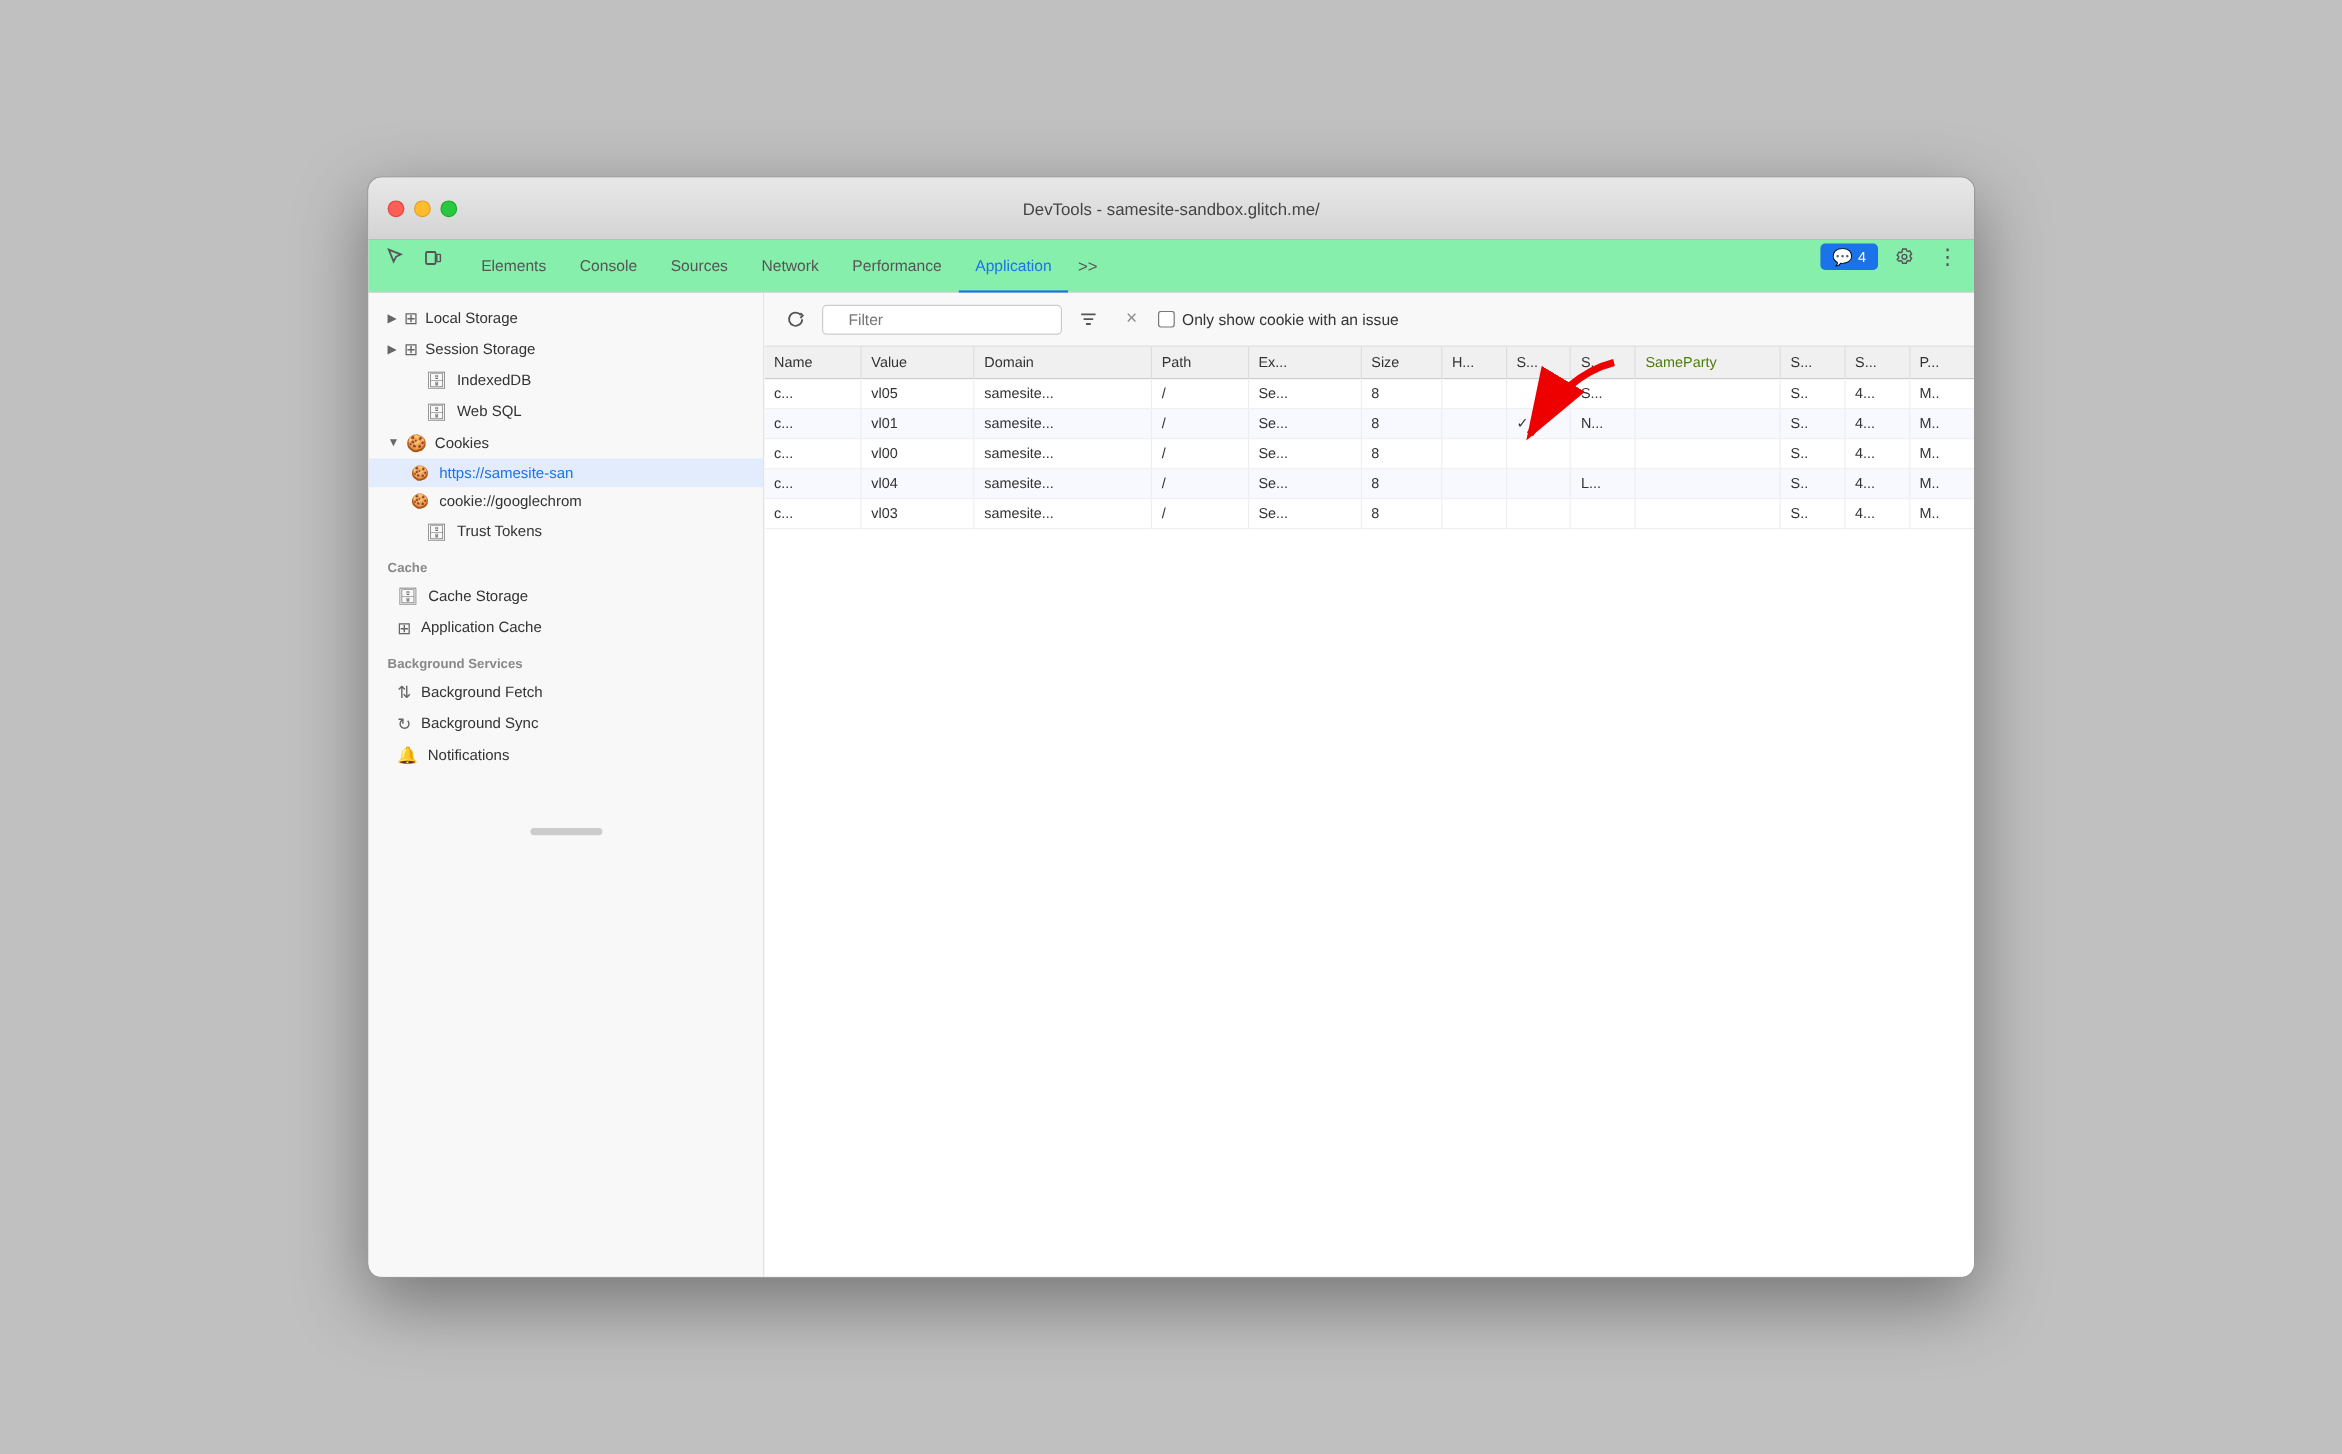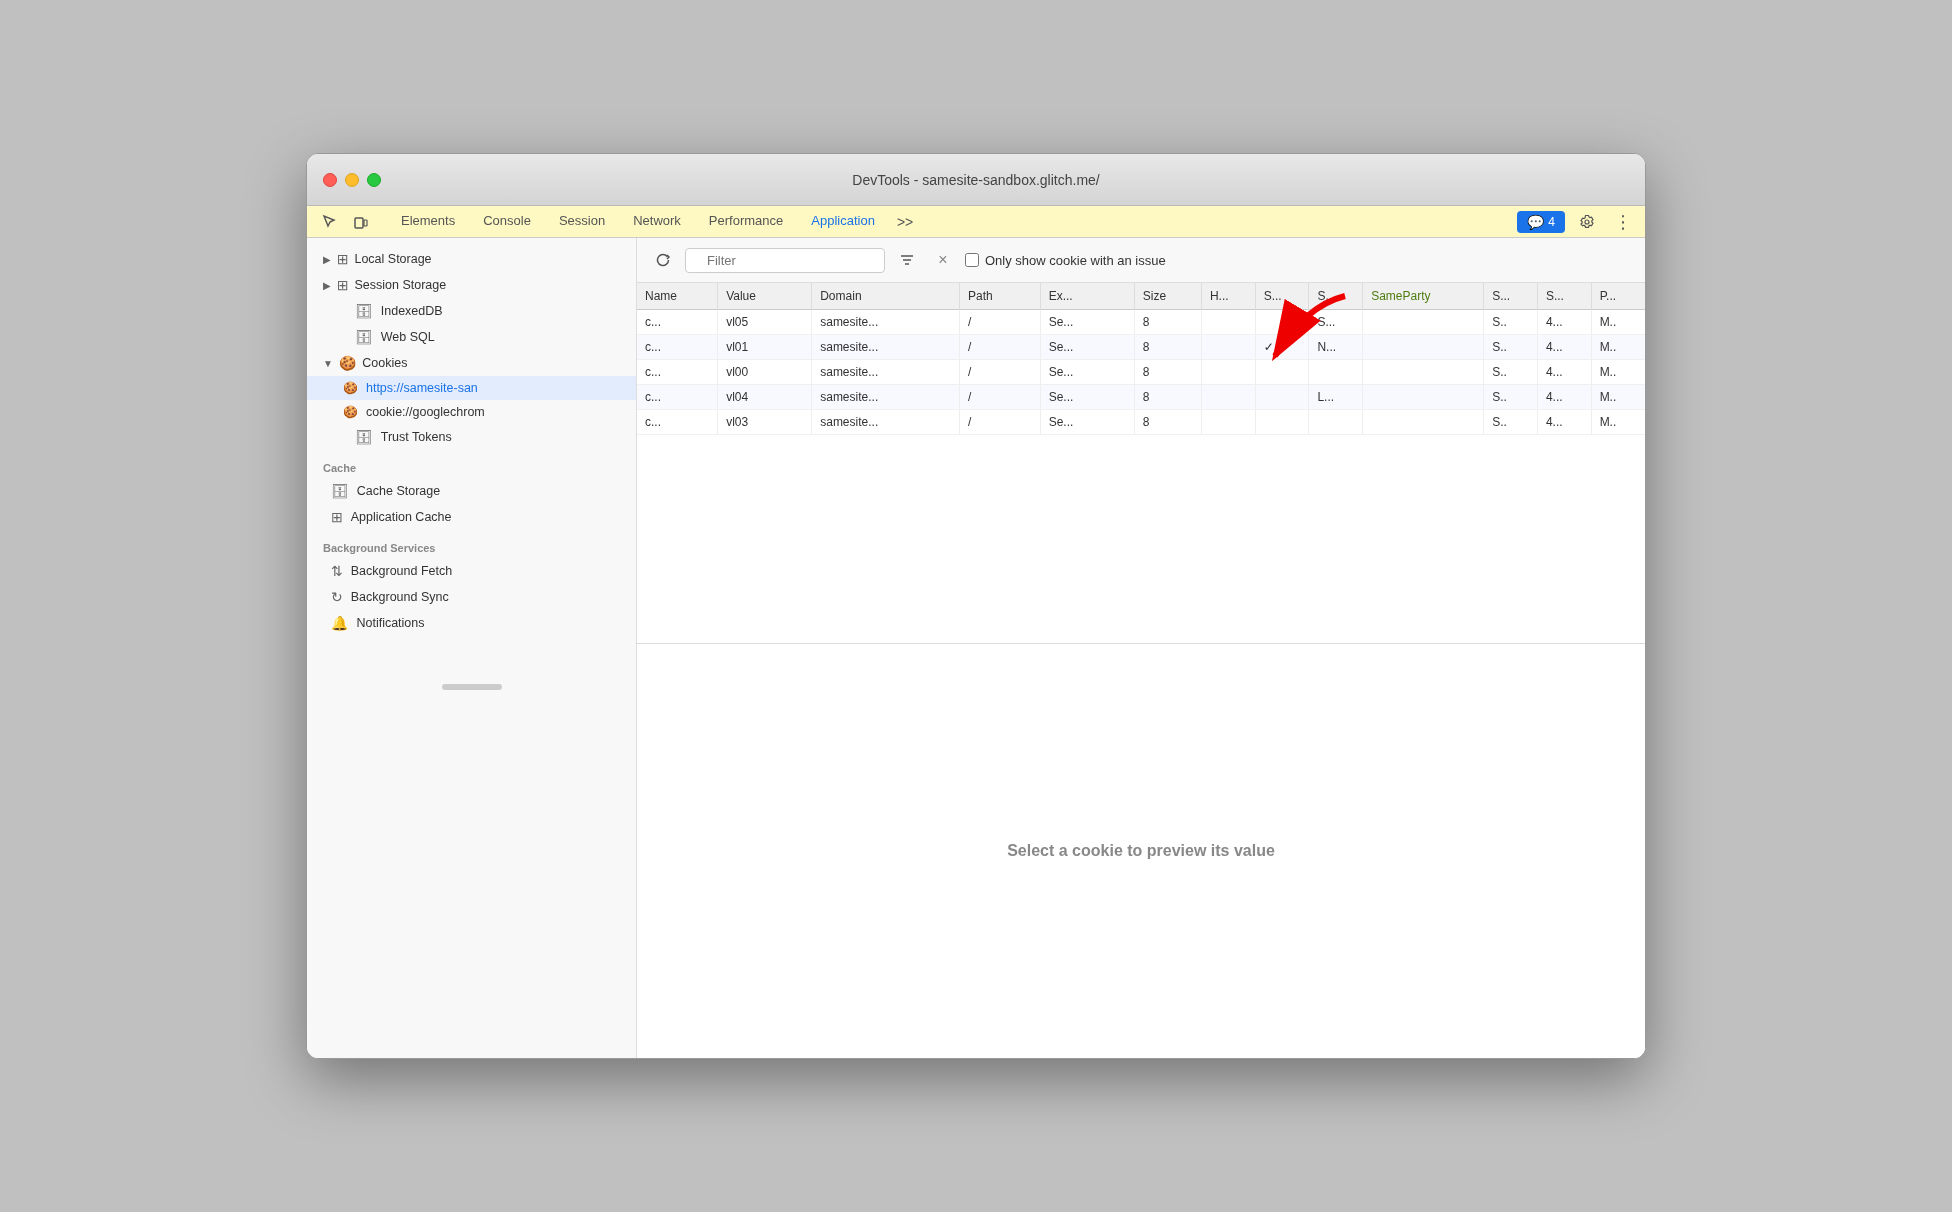--- a/index.html
+++ b/index.html
@@ -46,26 +46,26 @@
     .title-text {
       position: absolute;
       left: 50%;
       transform: translateX(-50%);
       font-size: 14px;
       color: #444;
       font-weight: 500;
     }
     
     .tabbar {
-      background: #fef9c3;
+      background: #86efac;
       border-bottom: 1px solid #ccc;
       display: flex;
-      align-items: center;
+      align-items: flex-start;
       padding: 0 8px;
-      height: 32px;
+      height: 44px;
       gap: 0;
     }
     .tab-icons {
       display: flex;
       gap: 4px;
       margin-right: 12px;
     }
     .tab-icon-btn {
       width: 28px;
       height: 28px;
@@ -346,21 +346,21 @@
       </div>
     </div>
 
     <div class="tab">
       <span>Elements</span>
     </div>
     <div class="tab">
       <span>Console</span>
     </div>
     <div class="tab">
-      <span>Session</span>
+      <span>Sources</span>
     </div>
     <div class="tab">
       <span>Network</span>
     </div>
     <div class="tab">
       <span>Performance</span>
     </div>
     <div class="tab active">
       <span>Application</span>
     </div>
@@ -583,23 +583,20 @@
                   <td></td>
                   <td style="font-weight: 600;"></td>
                   <td>S..</td>
                   <td>4...</td>
                   <td>M..</td>
                 </tr>
               </tbody>
           </table>
         </div>
 
-        <div class="preview-area">
-          <div class="preview-text">Select a cookie to preview its value</div>
-        </div>
       </div>
 
       <svg class="red-arrow" width="120" height="100" viewBox="0 0 120 100">
         <defs>
           <marker id="arrowhead" markerWidth="10" markerHeight="7" refX="9" refY="3.5" orient="auto">
             <polygon points="0 0, 10 3.5, 0 7" fill="#e00"></polygon>
           </marker>
         </defs>
 
         <path d="M 100 10 Q 60 20 30 70" stroke="#e00" stroke-width="6" fill="none" marker-end="url(#arrowhead)"></path>

